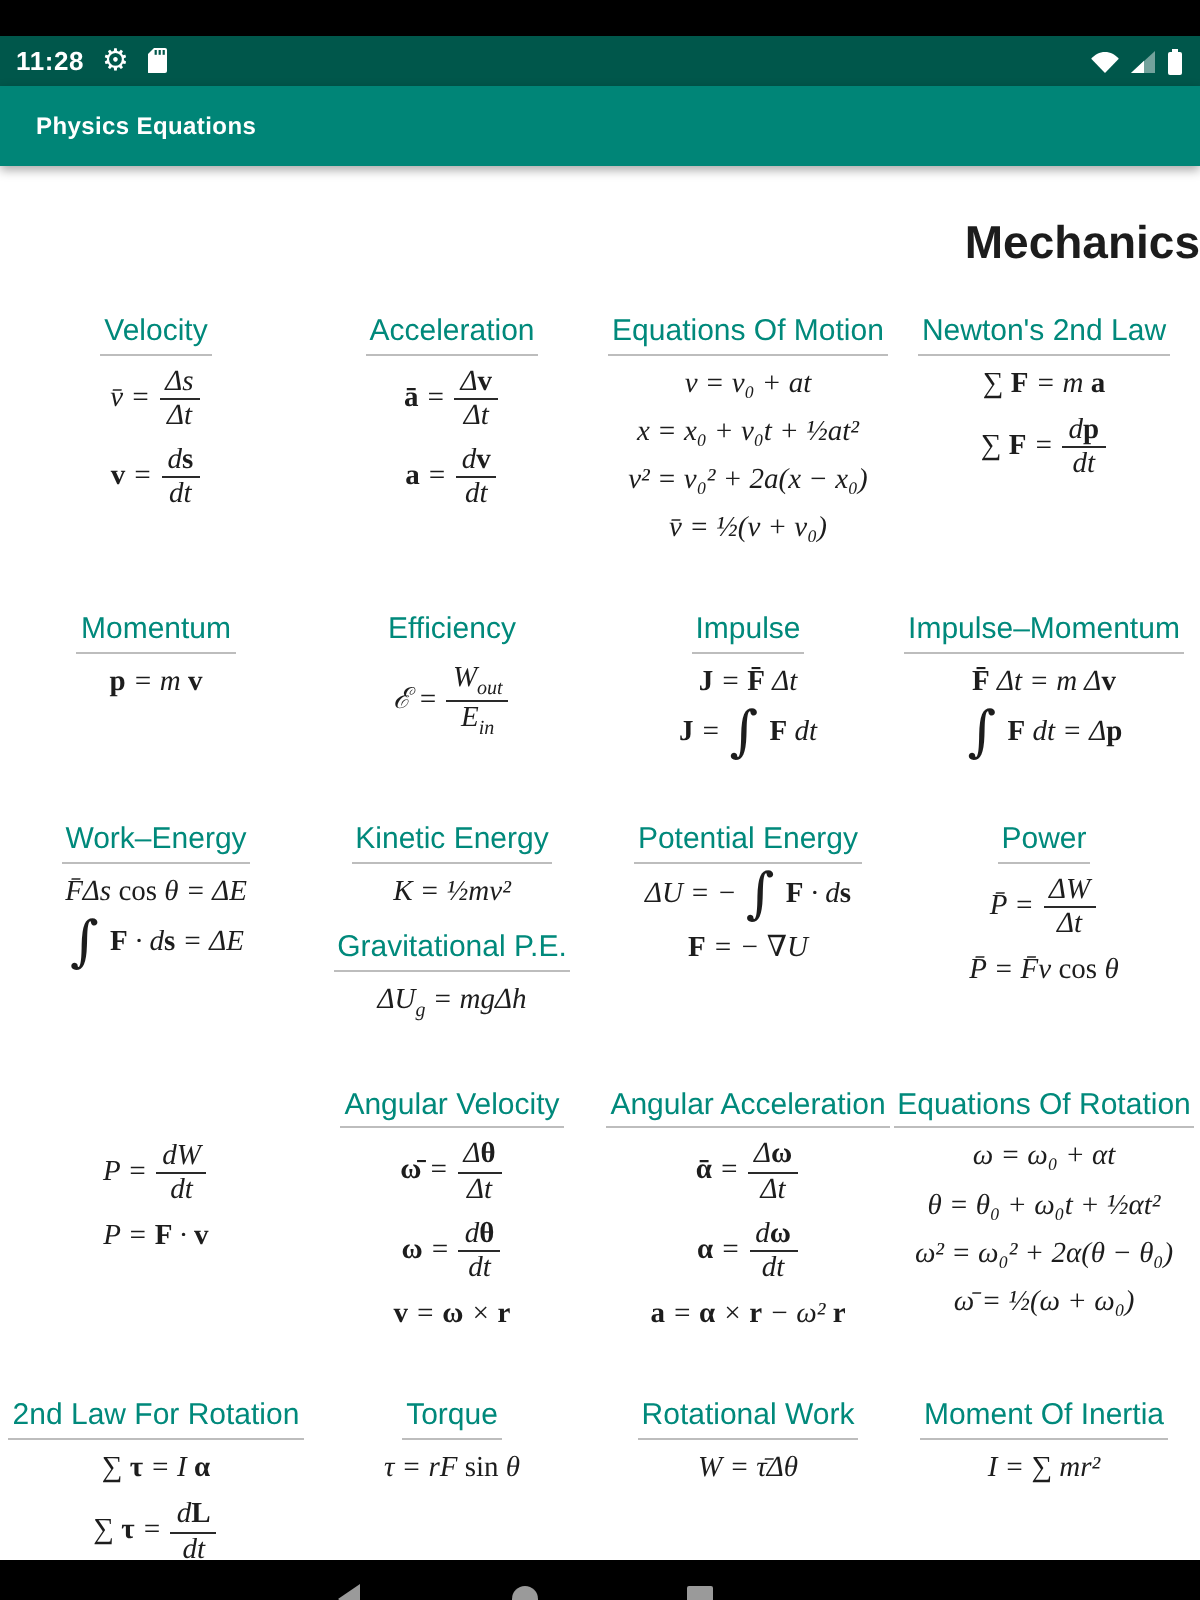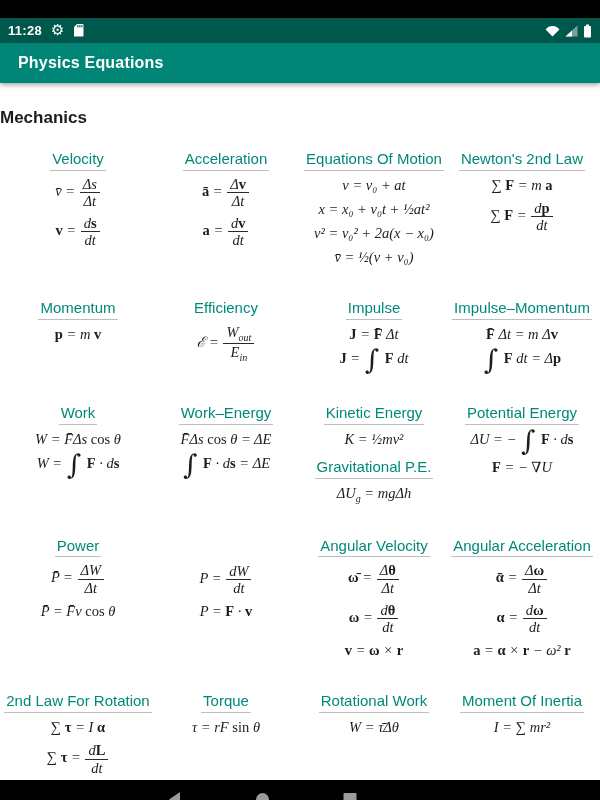--- a/index.html
+++ b/index.html
@@ -9,25 +9,25 @@
   
   .status-bar{height:25px;background:#00574B;display:flex;align-items:center;color:#fff;padding:0 8px;box-sizing:border-box;}
   .sb-left{display:flex;align-items:center;gap:9px;}
   .sb-time{font-size:13px;font-weight:bold;letter-spacing:.3px;}
   .sb-right{margin-left:auto;display:flex;align-items:center;gap:5px;}
   .sb-ico{display:inline-flex;align-items:center;}
   .gear{font-size:15px;line-height:1;font-family:"DejaVu Sans",sans-serif;}
 
   
   .app-bar{height:40px;background:#008577;display:flex;align-items:center;padding:0 18px;box-shadow:0 2px 5px rgba(0,0,0,.35);position:relative;z-index:3;}
-  .app-title{color:#fff;font-size:16px;font-weight:bold;letter-spacing:.2px;}
+  .app-title{color:#fff;font-size:12px;font-weight:bold;letter-spacing:.2px;}
 
   
   .content{height:697px;background:#fff;overflow:hidden;position:relative;z-index:1;}
-  .heading{text-align:left;font-size:17px;font-weight:bold;color:#1c1c1c;padding-top:25px;margin:0 0 22px 0;}
+  .heading{text-align:right;font-size:23px;font-weight:bold;color:#1c1c1c;padding-top:25px;margin:0 0 22px 0;}
 
   .grid{display:grid;grid-template-columns:repeat(4,1fr);row-gap:30px;padding:0 4px;}
   .cell{display:flex;flex-direction:column;align-items:center;min-width:0;}
   .group{display:flex;flex-direction:column;align-items:center;}
   .group + .group{margin-top:7px;}
   .gtitle{color:#00897B;font-size:15px;line-height:1.25;white-space:nowrap;border-bottom:1px solid #bdbdbd;padding:0 2px 1px;margin-bottom:2px;cursor:pointer;}
   .gtitle.nounder{border-bottom:none;}
   .notitle{padding-top:23px;}
 
   .eq{font-family:"Liberation Serif","DejaVu Serif",serif;font-style:italic;font-size:14.5px;color:#1d1d1d;margin:3px 0;text-align:center;line-height:1.25;white-space:nowrap;}
@@ -159,27 +159,20 @@
         </div>
         <div class="cell">
           <div class="group">
             <div class="gtitle">Impulse–Momentum</div>
             <div class="eq"><span><b class="mb">F̄</b> Δt = m Δ<b class="mb">v</b></span></div>
             <div class="eq"><span><span class="intg">∫</span> <b class="mb">F</b> dt = Δ<b class="mb">p</b></span></div>
           </div>
         </div>
         <div class="cell">
           <div class="group">
-            <div class="gtitle">Work</div>
-            <div class="eq"><span>W = F̄Δs <span class="mr">cos</span> θ</span></div>
-            <div class="eq"><span>W = <span class="intg">∫</span> <b class="mb">F</b> · d<b class="mb">s</b></span></div>
-          </div>
-        </div>
-        <div class="cell">
-          <div class="group">
             <div class="gtitle">Work–Energy</div>
             <div class="eq"><span>F̄Δs <span class="mr">cos</span> θ = ΔE</span></div>
             <div class="eq"><span><span class="intg">∫</span> <b class="mb">F</b> · d<b class="mb">s</b> = ΔE</span></div>
           </div>
         </div>
         <div class="cell">
           <div class="group">
             <div class="gtitle">Kinetic Energy</div>
             <div class="eq"><span>K = ½mv²</span></div>
           </div>
@@ -233,20 +226,29 @@
             <div class="gtitle">Angular Acceleration</div>
             <div class="eq"><span><b class="mb">ᾱ</b> = <span class="frac">
                   <span class="num">Δ<b class="mb">ω</b></span>
                   <span class="den">Δt</span>
                 </span></span></div>
             <div class="eq"><span><b class="mb">α</b> = <span class="frac">
                   <span class="num">d<b class="mb">ω</b></span>
                   <span class="den">dt</span>
                 </span></span></div>
             <div class="eq"><span><b class="mb">a</b> = <b class="mb">α</b> × <b class="mb">r</b> − ω² <b class="mb">r</b></span></div>
+          </div>
+        </div>
+        <div class="cell">
+          <div class="group">
+            <div class="gtitle">Equations Of Rotation</div>
+            <div class="eq"><span>ω = ω₀ + αt</span></div>
+            <div class="eq"><span>θ = θ₀ + ω₀t + ½αt²</span></div>
+            <div class="eq"><span>ω² = ω₀² + 2α(θ − θ₀)</span></div>
+            <div class="eq"><span>ω̄ = ½(ω + ω₀)</span></div>
           </div>
         </div>
         <div class="cell">
           <div class="group">
             <div class="gtitle">2nd Law For Rotation</div>
             <div class="eq"><span>∑ <b class="mb">τ</b> = I <b class="mb">α</b></span></div>
             <div class="eq"><span>∑ <b class="mb">τ</b> = <span class="frac">
                   <span class="num">d<b class="mb">L</b></span>
                   <span class="den">dt</span>
                 </span></span></div>

